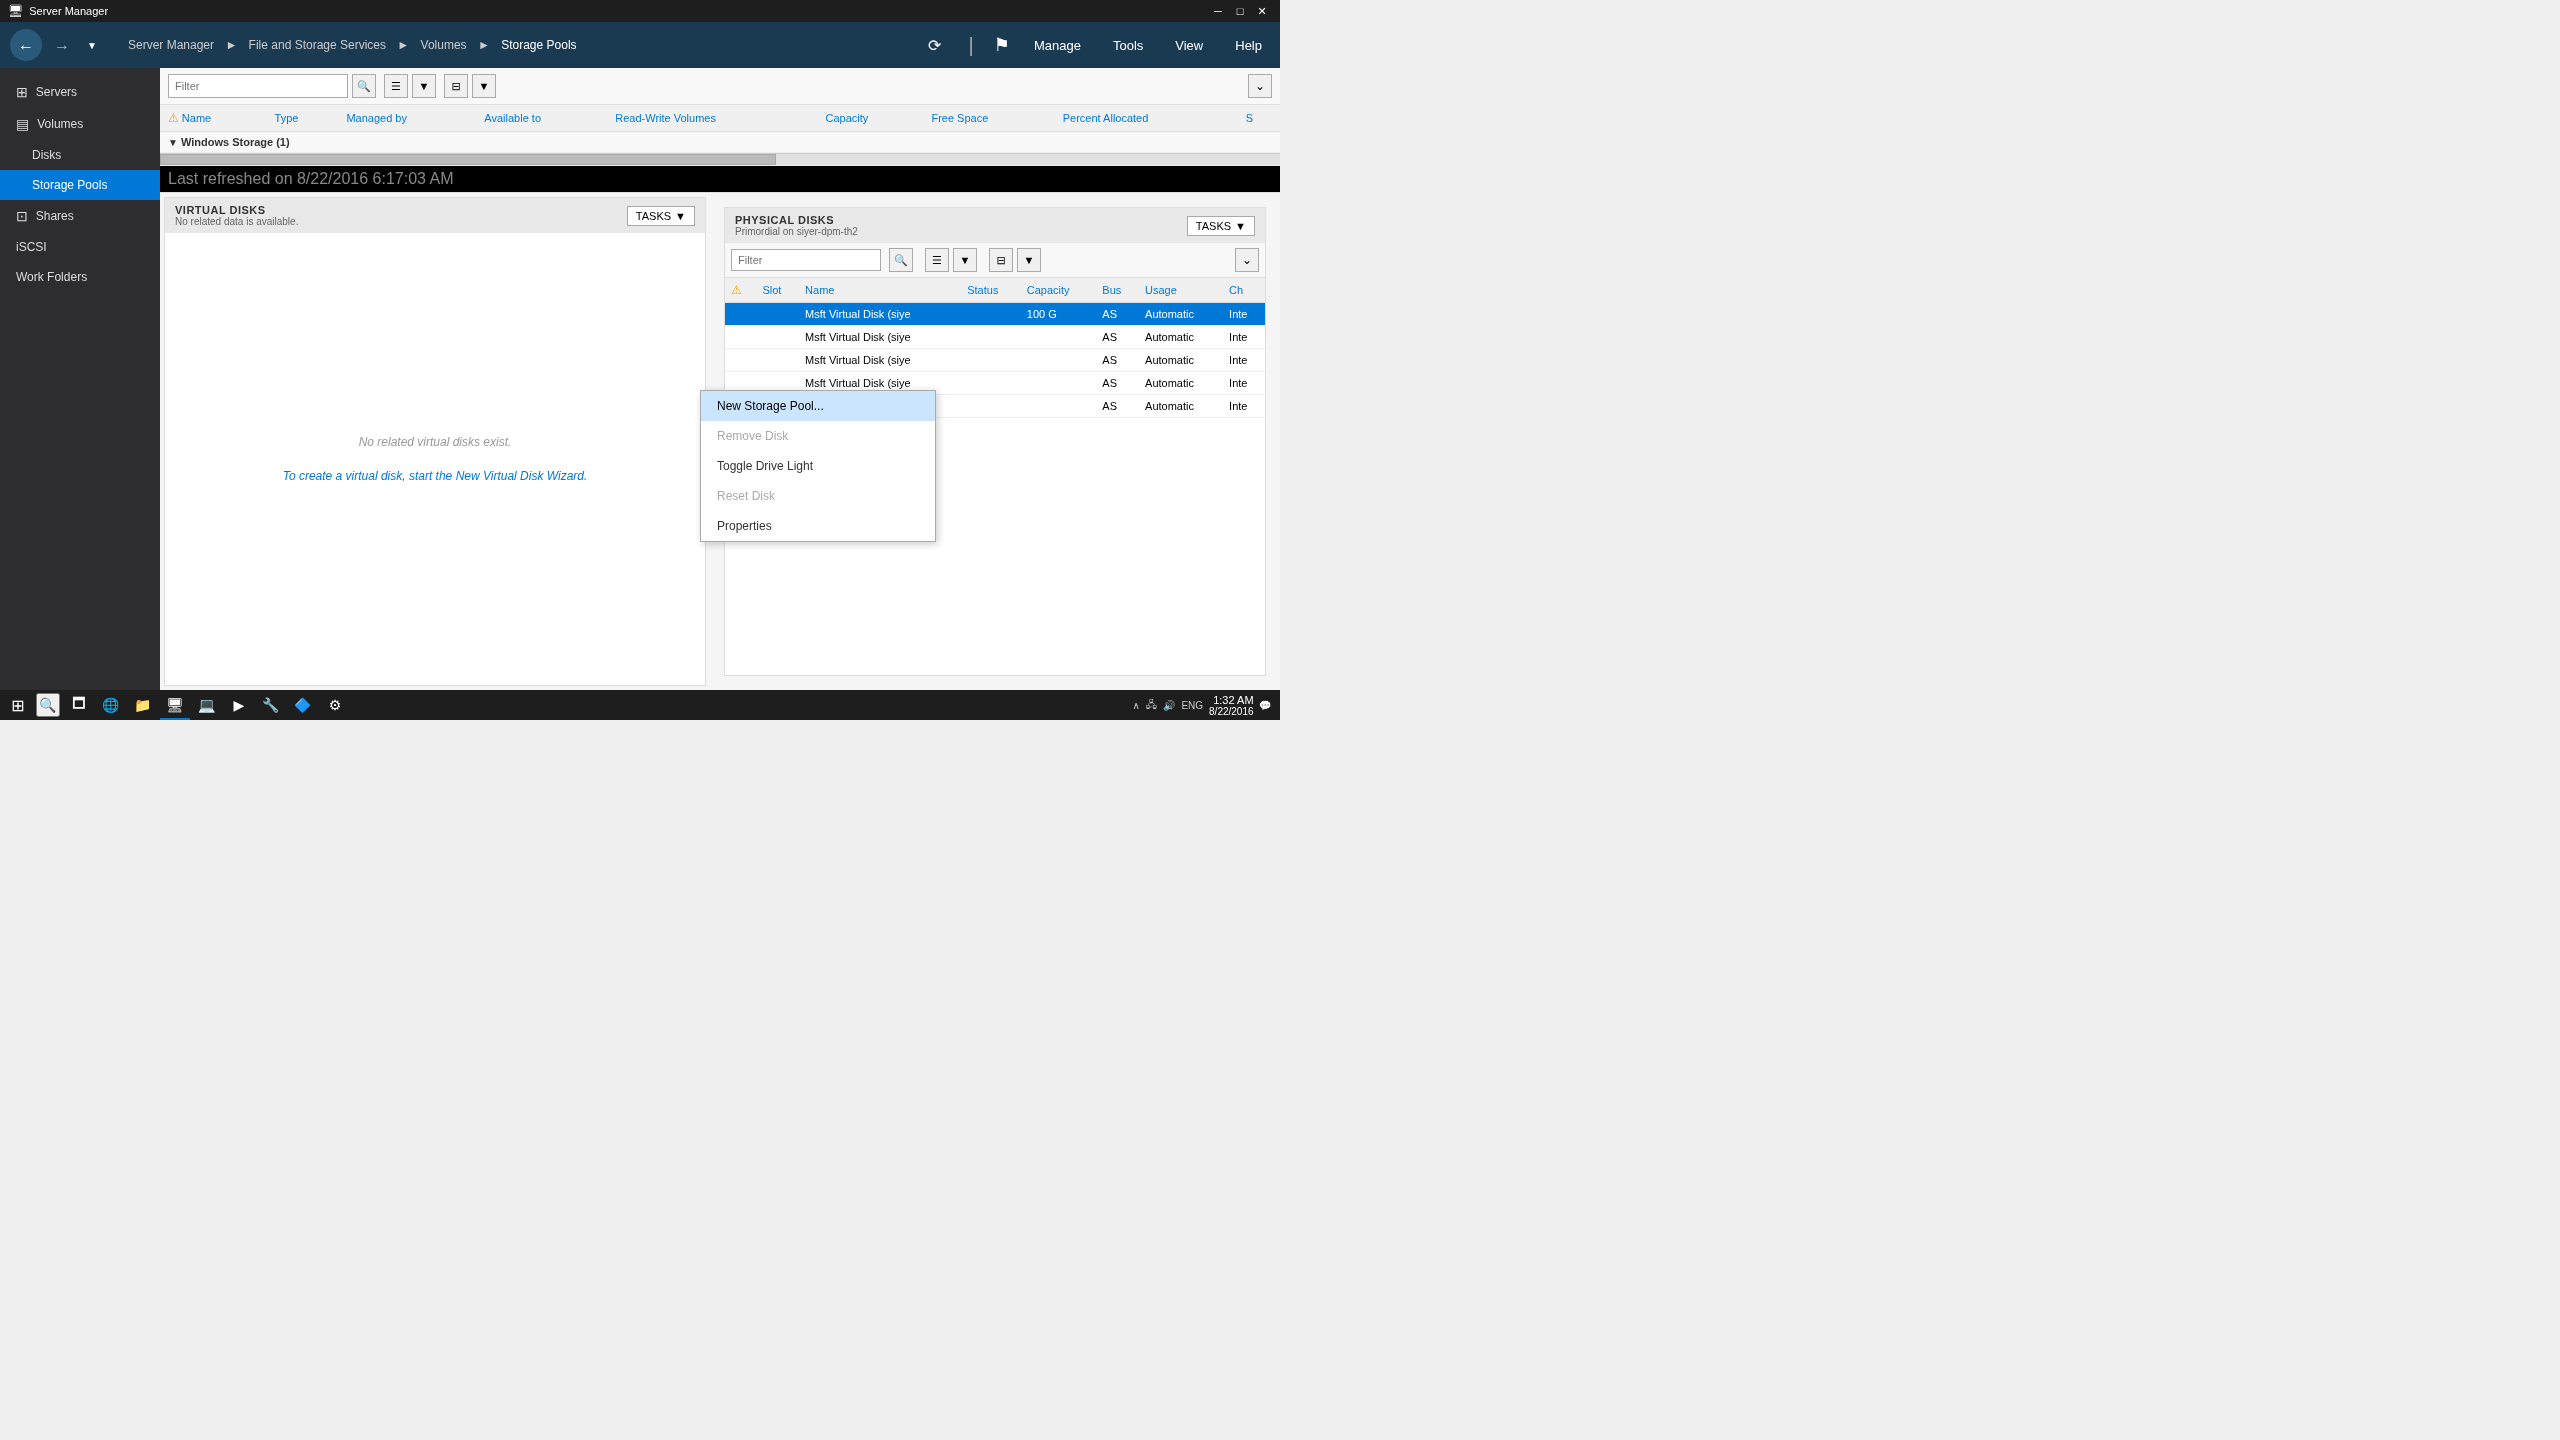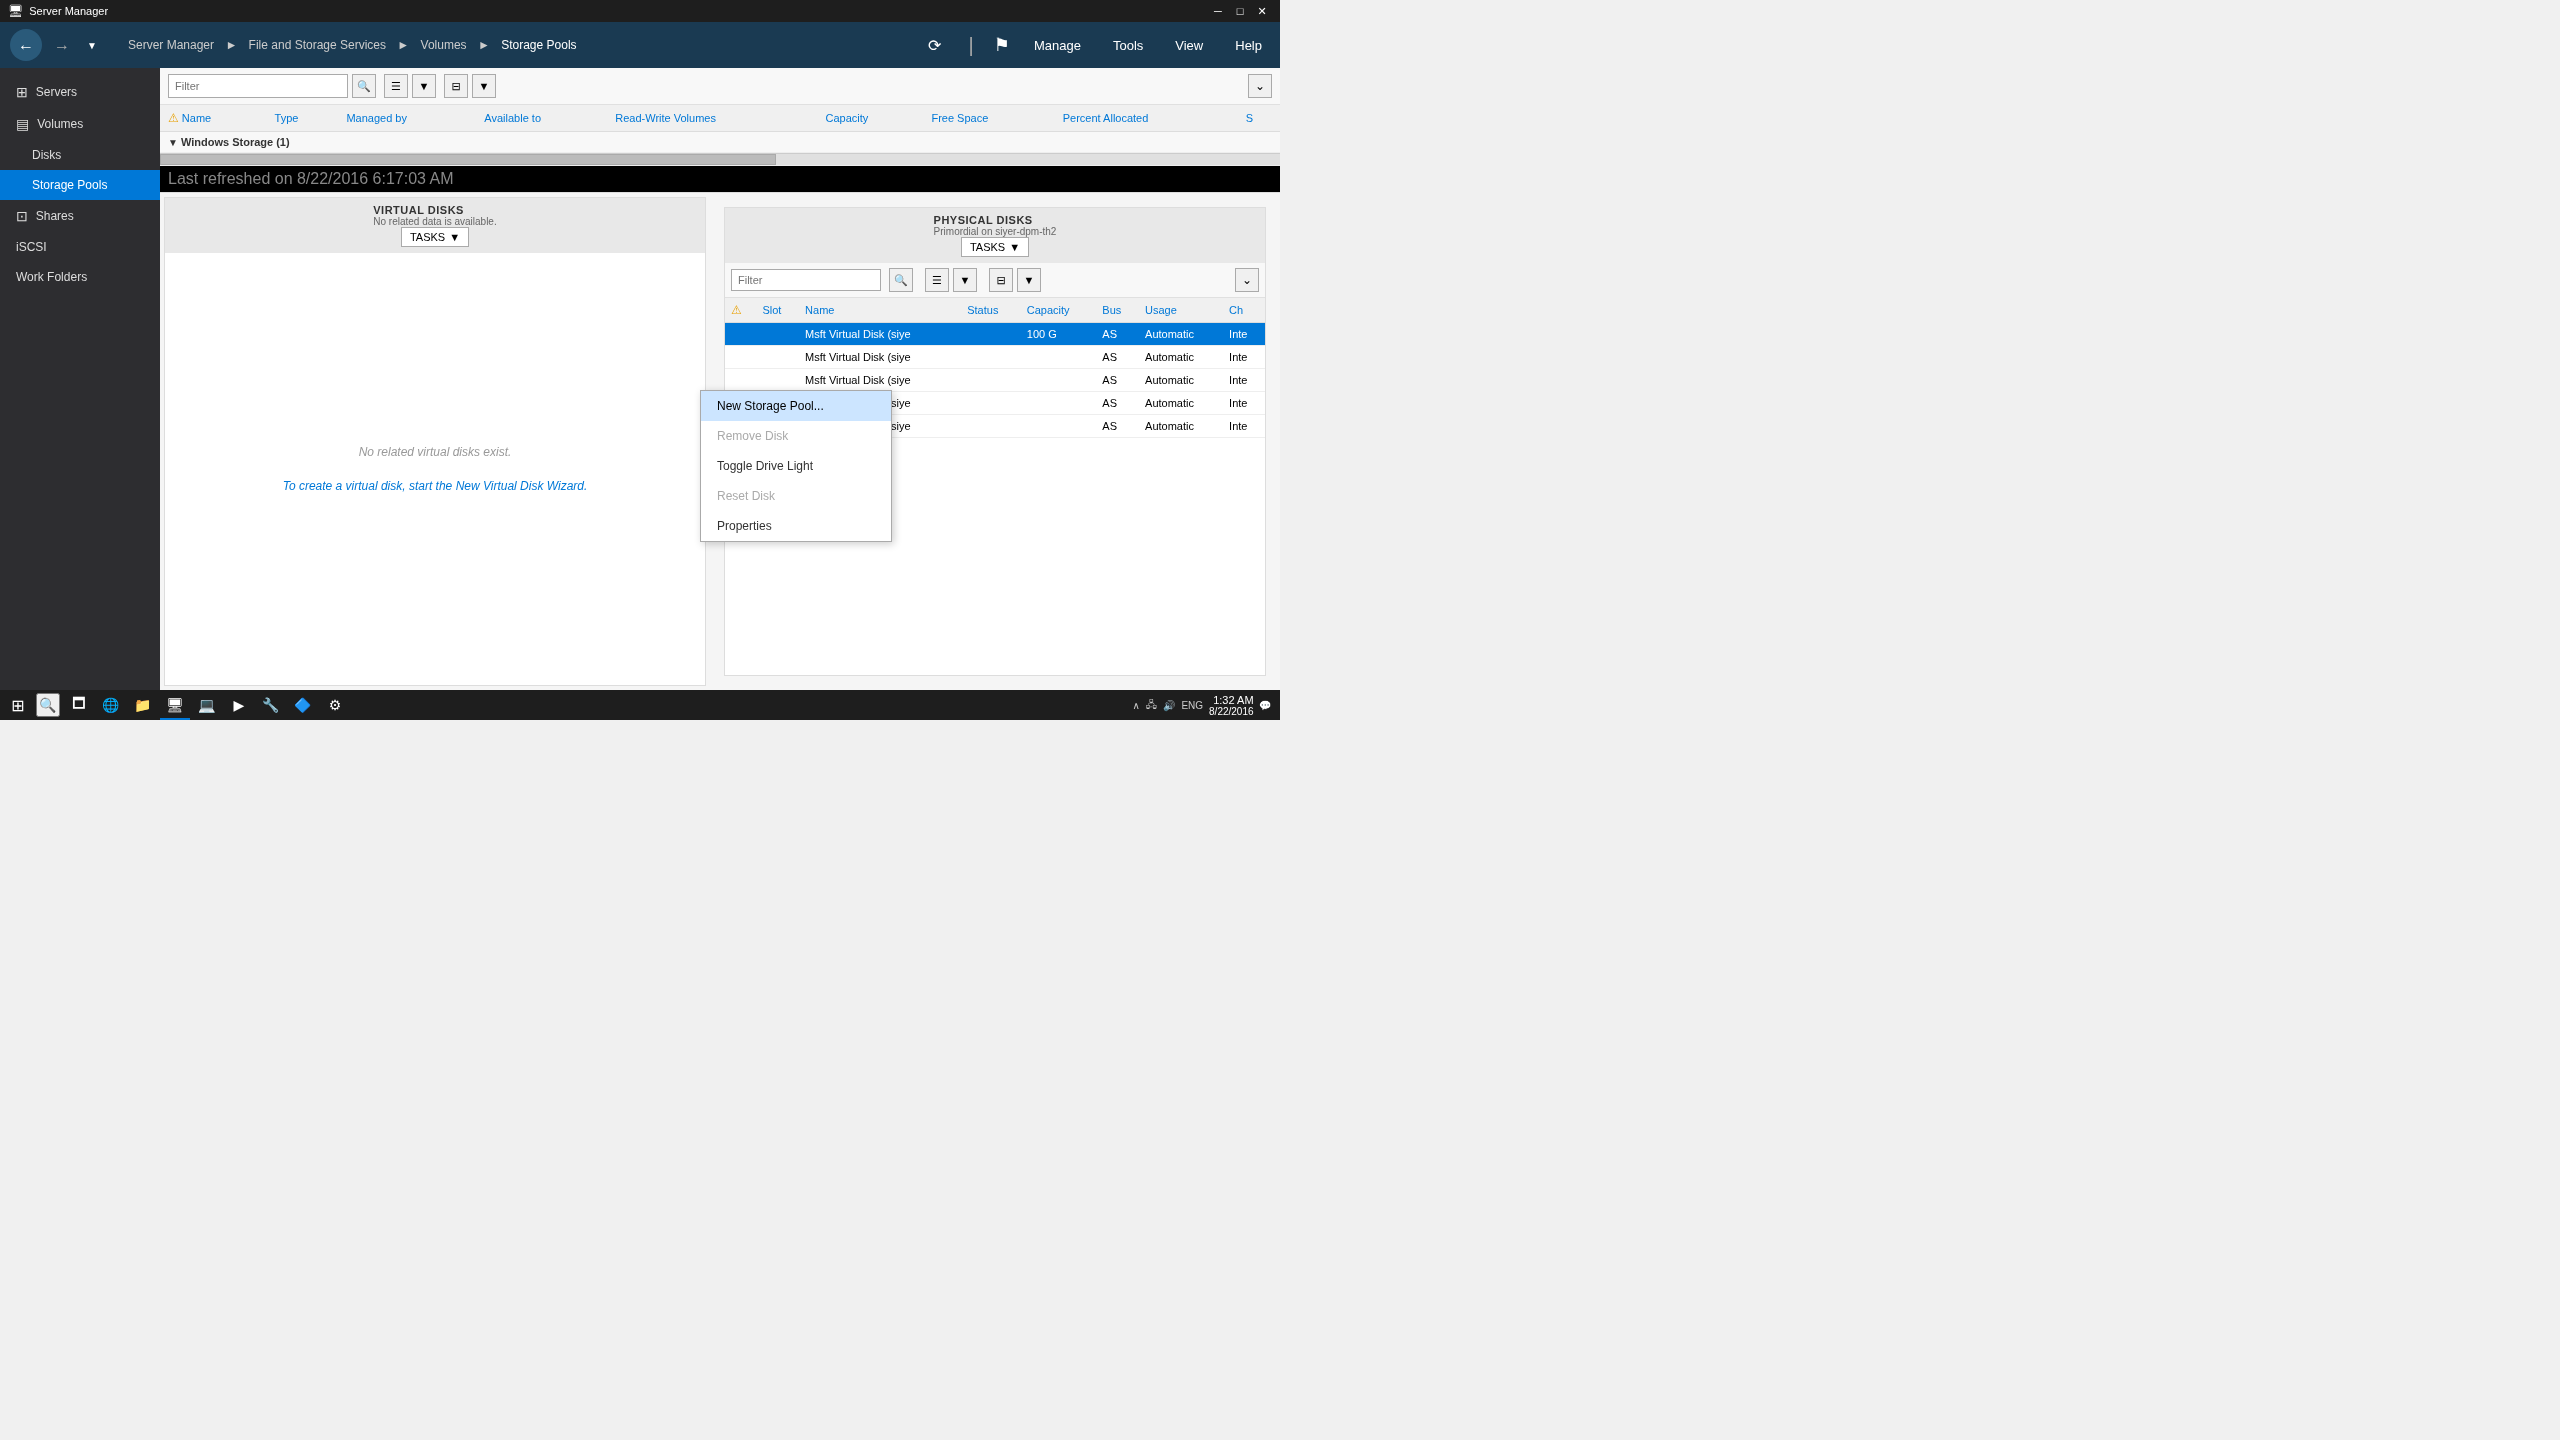--- a/index.html
+++ b/index.html
@@ -189,21 +189,20 @@
       flex-direction: column;
       margin: 4px;
       border: 1px solid #ddd;
     }
     .panel-header {
       background: #e8e8e8;
       padding: 6px 10px;
       display: flex;
       justify-content: space-between;
       align-items: center;
-      flex-direction: column;
     }
     .panel-title {
       font-size: 11px;
       font-weight: bold;
       color: #333;
       text-transform: uppercase;
       letter-spacing: 0.5px;
     }
     .panel-subtitle { font-size: 10px; color: #666; }
     .tasks-btn {
@@ -252,21 +251,21 @@
       display: flex; align-items: center; padding: 5px 6px;
       gap: 4px; background: #f8f8f8; border-bottom: 1px solid #e0e0e0;
     }
 
     
     .context-menu {
       position: absolute;
       background: #fff;
       border: 1px solid #aaa;
       box-shadow: 2px 2px 8px rgba(0,0,0,0.2);
-      width: 192px;
+      width: 236px;
       z-index: 1000;
       font-size: 12px;
     }
     .context-menu-item {
       padding: 8px 16px;
       cursor: pointer;
       color: #333;
     }
     .context-menu-item.disabled { color: #aaa; cursor: default; }
     .context-menu-item.highlight { background: #cce5ff; color: #000; font-weight: 500; }

